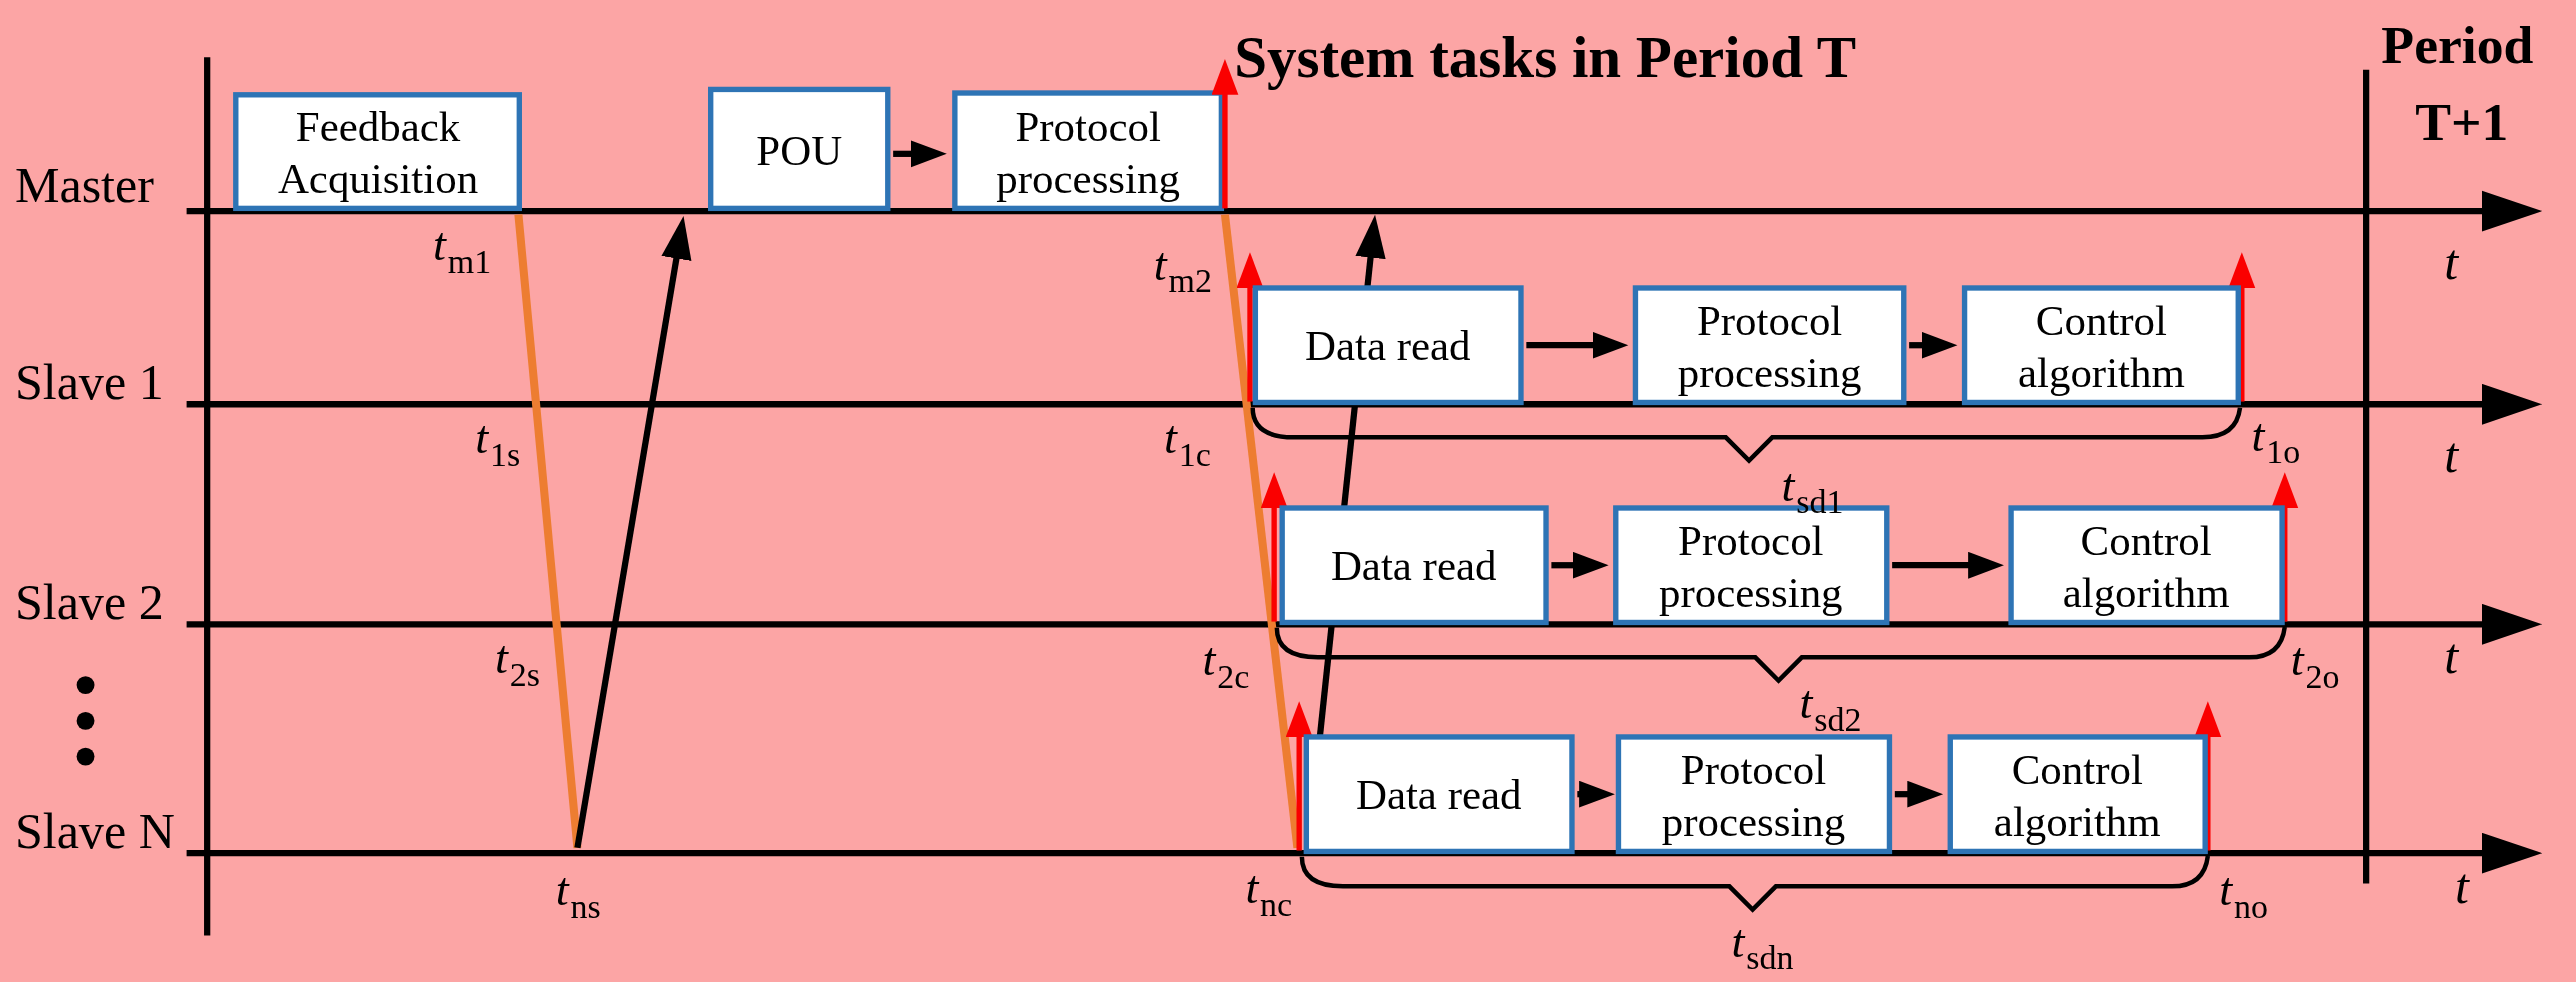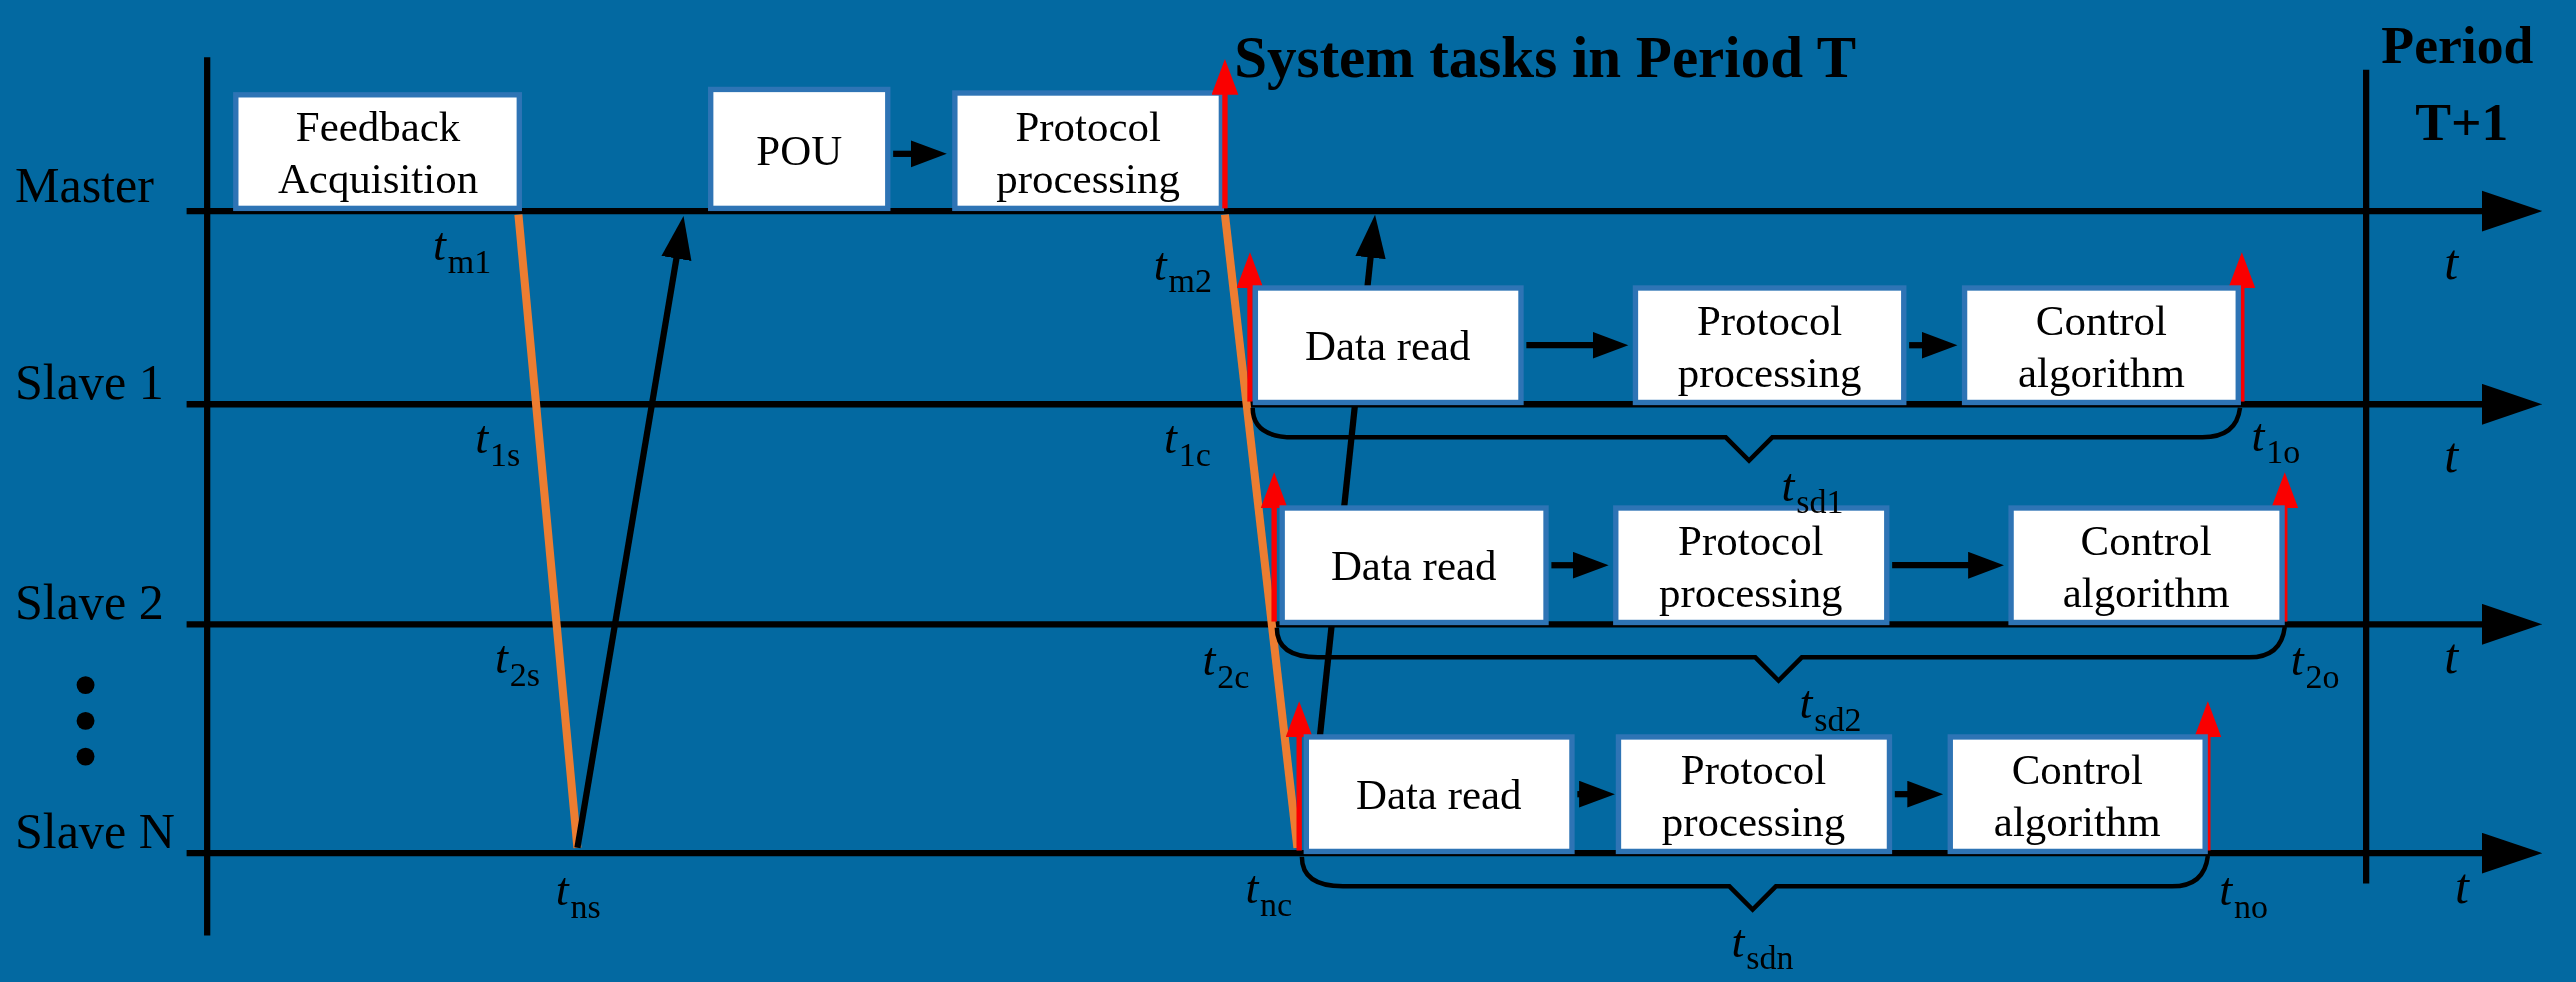--- a/index.html
+++ b/index.html
@@ -1,16 +1,16 @@
 <!DOCTYPE html>
 <html style="font-size:14.3px"><head>
 <meta charset="utf-8">
 <style>
   html, body { margin: 0; padding: 0; background: #ffffff; }
-  .stage { position: relative; width: 2576px; height: 982px; background: #0369a1; }
+  .stage { position: relative; width: 2576px; height: 982px; background: #fca5a5; }
   svg { display: block; }
 
   text { font-family: "Liberation Serif", "DejaVu Serif", serif; fill: #000; }
   .title-text   { font-size: 66px; font-weight: bold; text-anchor: middle; }
   .period-text  { font-size: 60px; font-weight: bold; text-anchor: middle; }
   .row-label    { font-size: 56px; }
   .box-text     { font-size: 48px; text-anchor: middle; }
   .t-label      { font-size: 52px; font-style: italic; text-anchor: middle; }
   .t-sub        { font-size: 38px; font-style: normal; }
   .t-axis       { font-size: 56px; font-style: italic; text-anchor: middle; }

